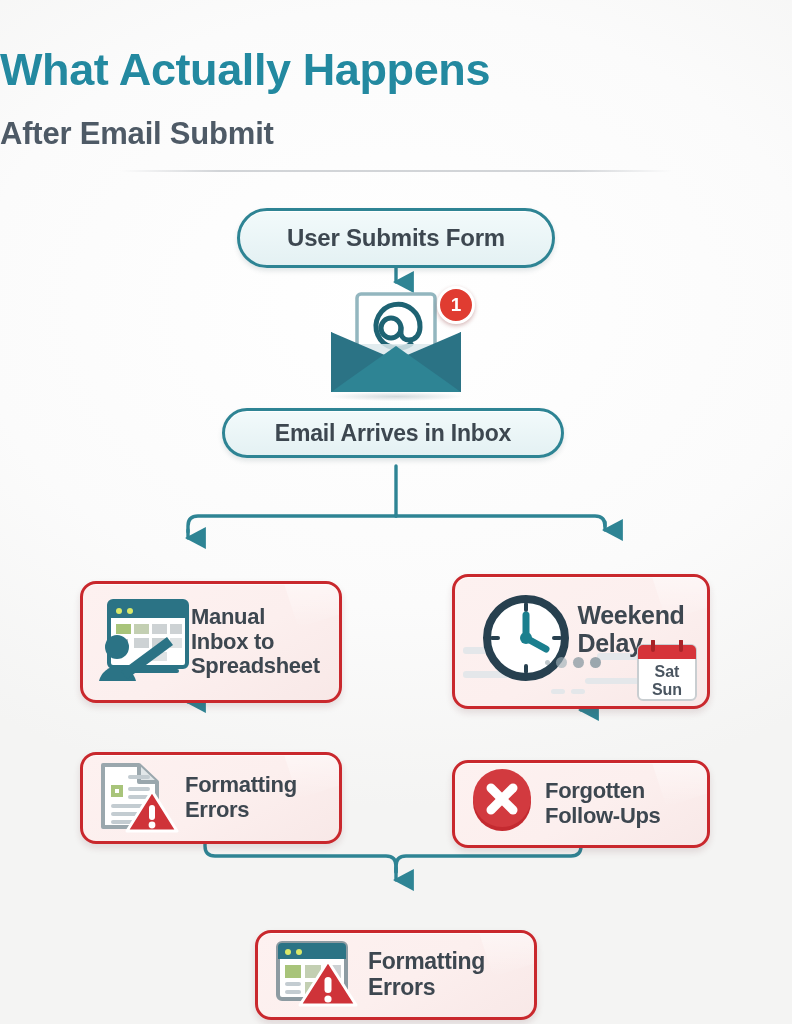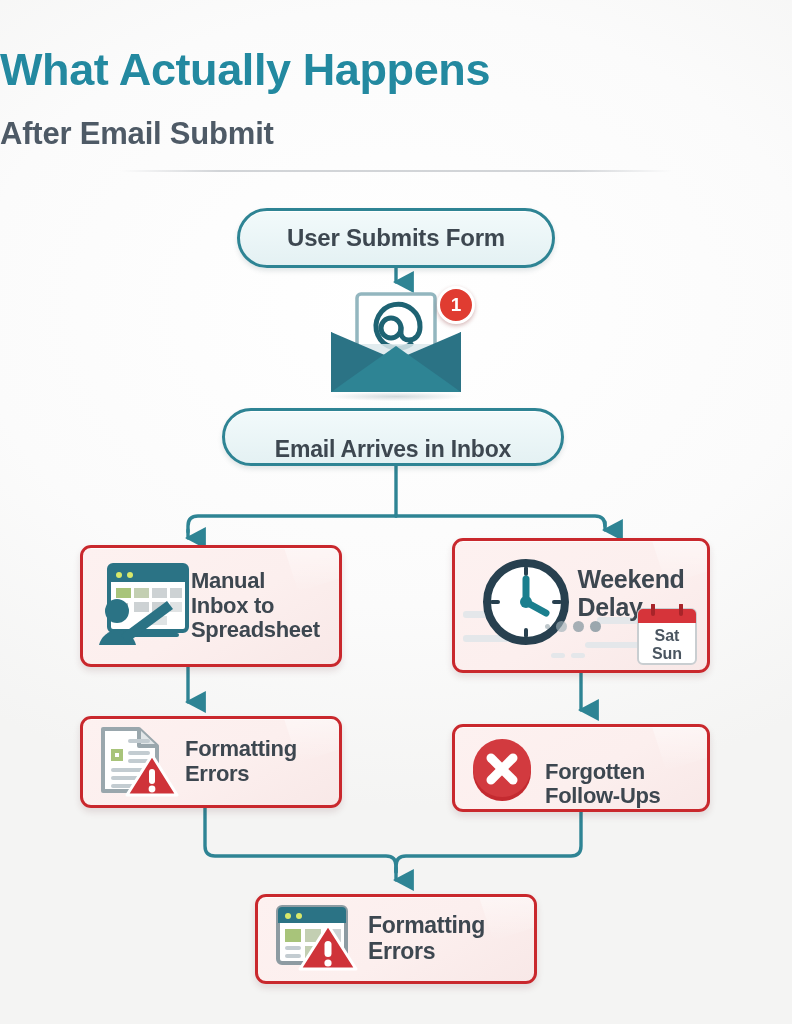--- a/index.html
+++ b/index.html
@@ -72,35 +72,35 @@
     font-weight: bold;
     letter-spacing: -0.2px;
   }
   #pill-submit {
     left: 237px; top: 208px;
     width: 318px; height: 60px;
     font-size: 24px;
   }
   #pill-inbox {
     left: 222px; top: 408px;
-    width: 342px; height: 58px;
+    width: 342px; height: 50px;
     font-size: 23px;
-    align-items: flex-end;
   }
 
   
   .card {
     position: absolute;
     display: flex;
     align-items: center;
     border: 3px solid #c9282d;
-    border-radius: 11px;
+    border-radius: 16px;
     background: linear-gradient(150deg, #fdf1f0 0%, #fcefee 55%, #f8e8e7 100%);
     box-shadow: 0 4px 7px rgba(90,30,35,0.13), inset 0 1px 0 rgba(255,255,255,0.75);
     overflow: hidden;
+    margin-top: 36px;
   }
   .card::after {
     content: "";
     position: absolute;
     top: -28px; right: -34px;
     width: 86px; height: 60px;
     background: linear-gradient(200deg, rgba(255,255,255,0.85), rgba(255,255,255,0));
     transform: rotate(-18deg);
     pointer-events: none;
   }
@@ -113,21 +113,21 @@
   }
   .card-icon {
     position: relative;
     flex: none;
     z-index: 2;
   }
 
   #card-manual   { left: 80px;  top: 545px; width: 262px; height: 122px; padding: 0 10px 0 12px; }
   #card-weekend  { left: 452px; top: 538px; width: 258px; height: 135px; padding: 0 8px 0 10px; justify-content: center; }
   #card-format1  { left: 80px;  top: 716px; width: 262px; height: 92px;  padding: 0 10px 0 12px; }
-  #card-forgot   { left: 452px; top: 724px; width: 258px; height: 88px;  padding: 0 10px 0 14px; align-items: flex-end; }
+  #card-forgot   { left: 452px; top: 724px; width: 258px; height: 88px;  padding: 0 10px 0 14px; }
   #card-format2  { left: 255px; top: 894px; width: 282px; height: 90px;  padding: 0 10px 0 14px; }
 
   #card-manual  .card-label { font-size: 22px; }
   #card-weekend .card-label { font-size: 25px; margin-left: 4px; align-self: flex-start; margin-top: 24px; }
   #card-format1 .card-label { font-size: 22px; margin-left: 6px; }
   #card-forgot  .card-label { font-size: 22px; margin-left: 10px; }
   #card-format2 .card-label { font-size: 23px; margin-left: 10px; }
 
   
   #envelope {

